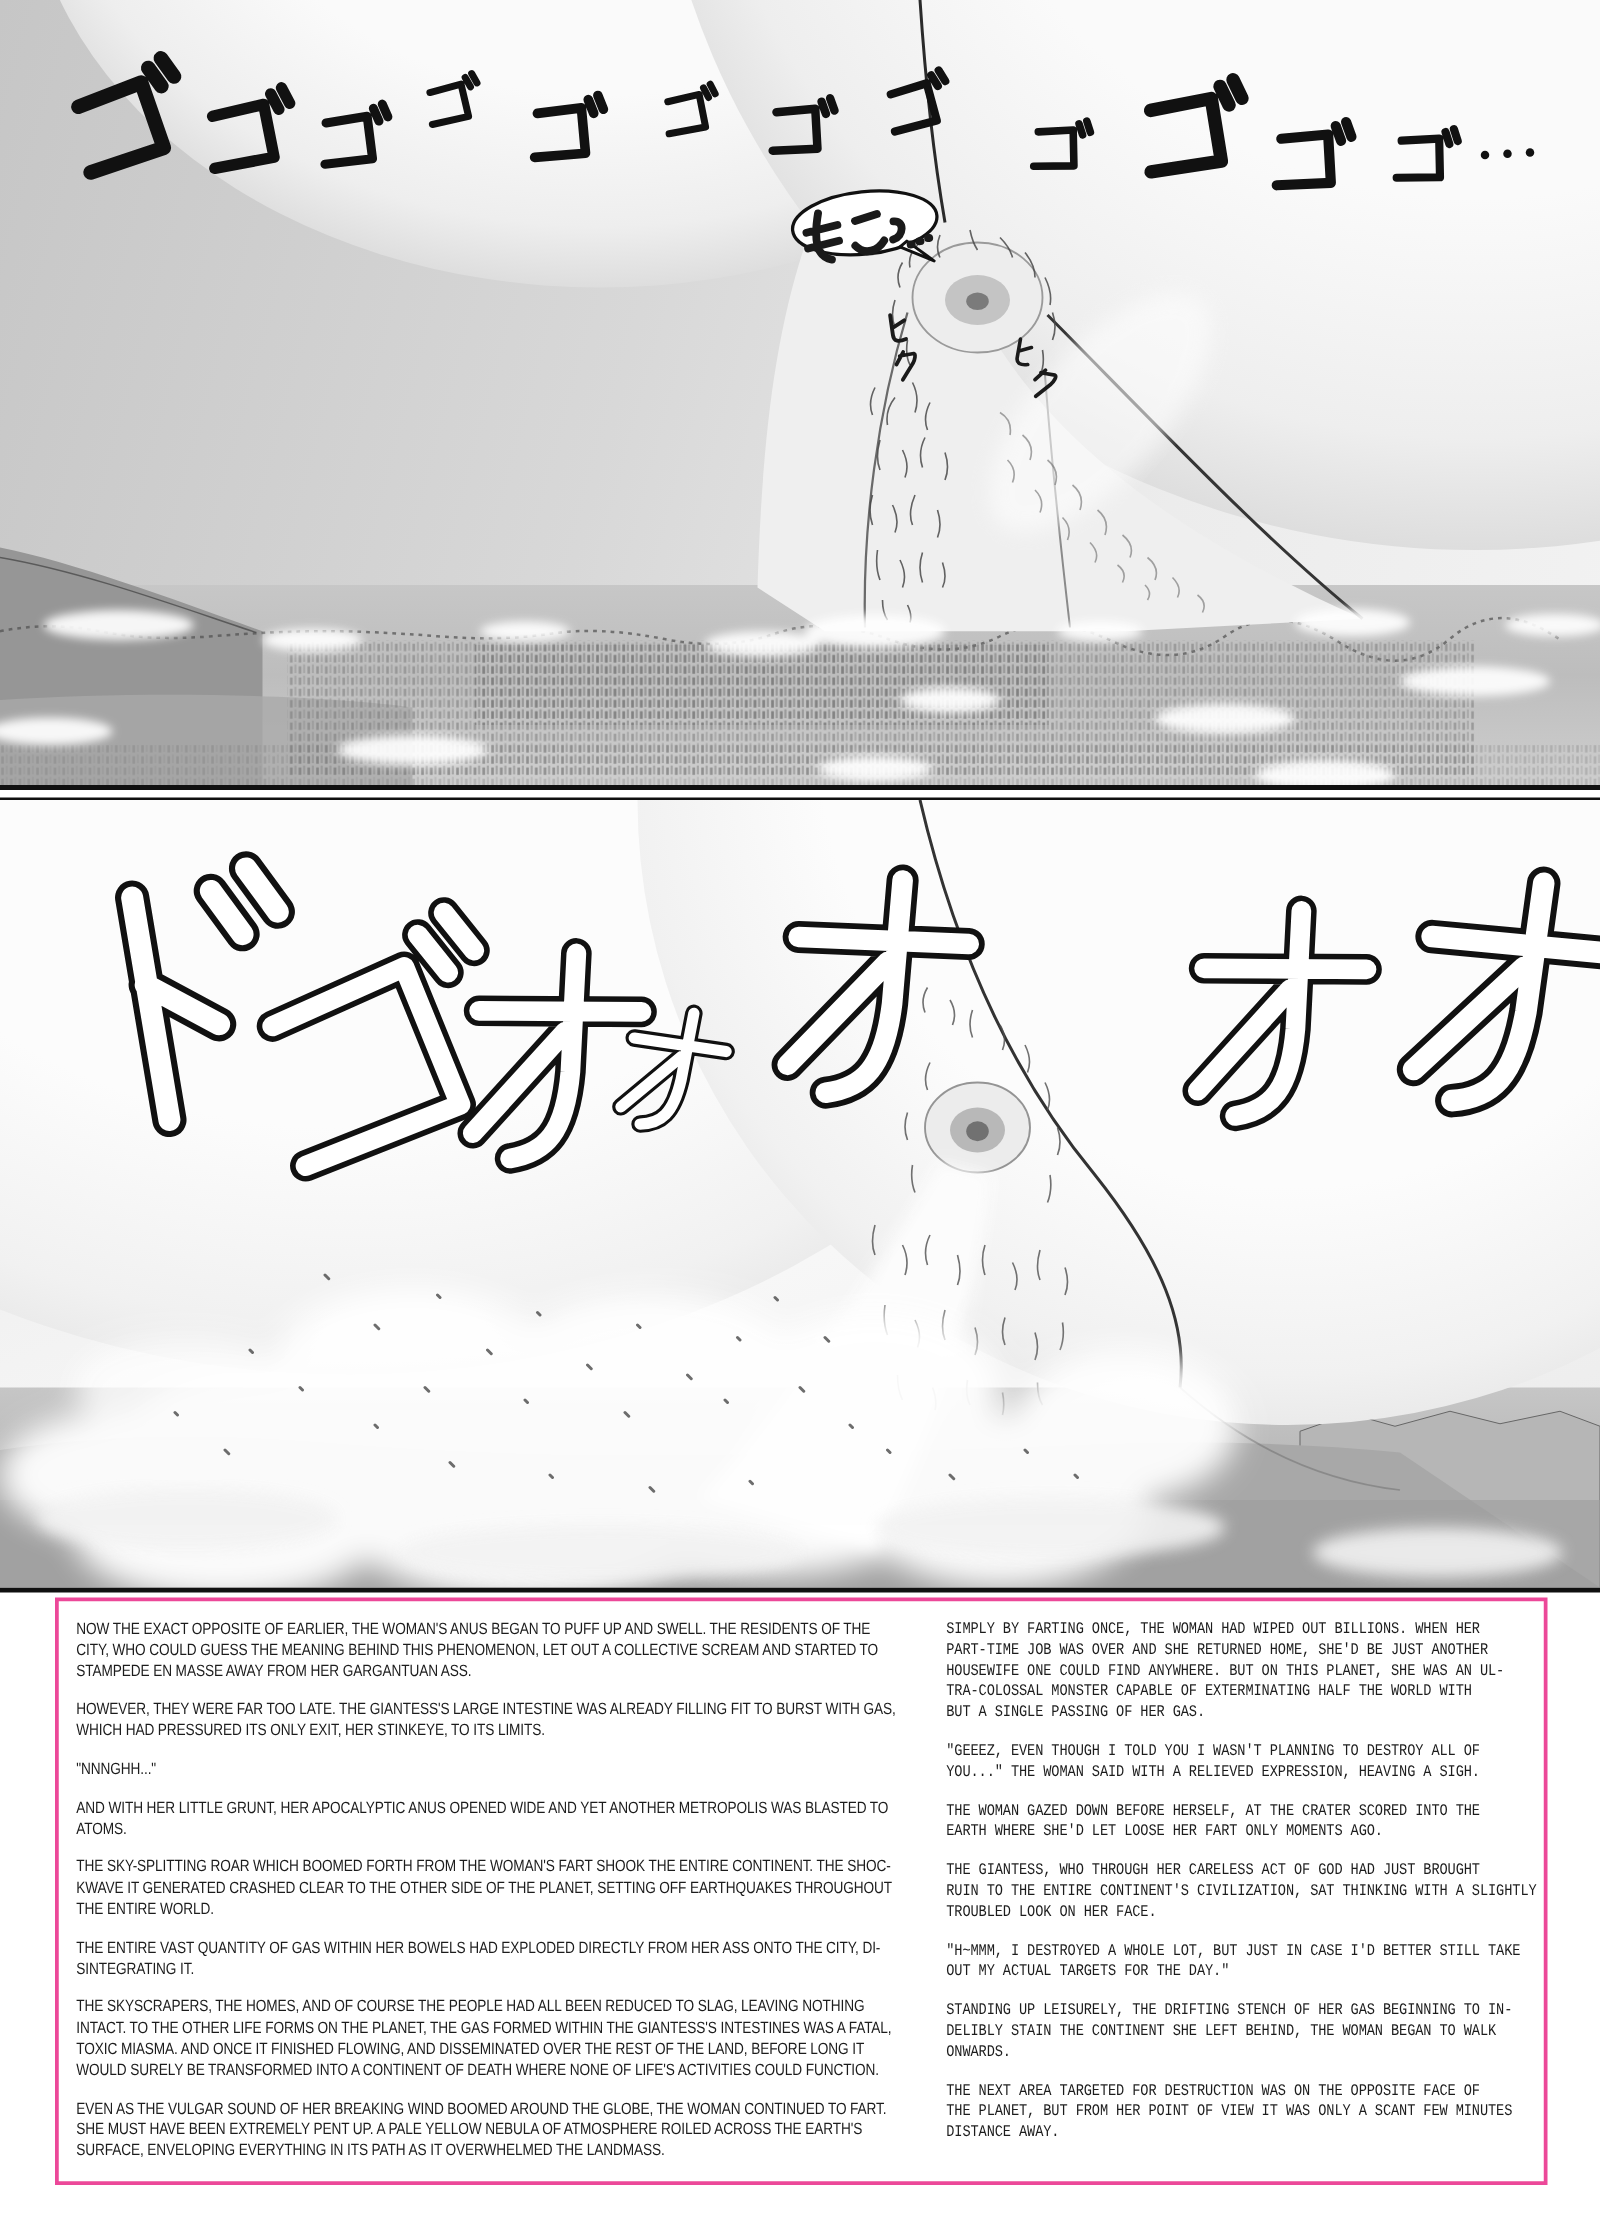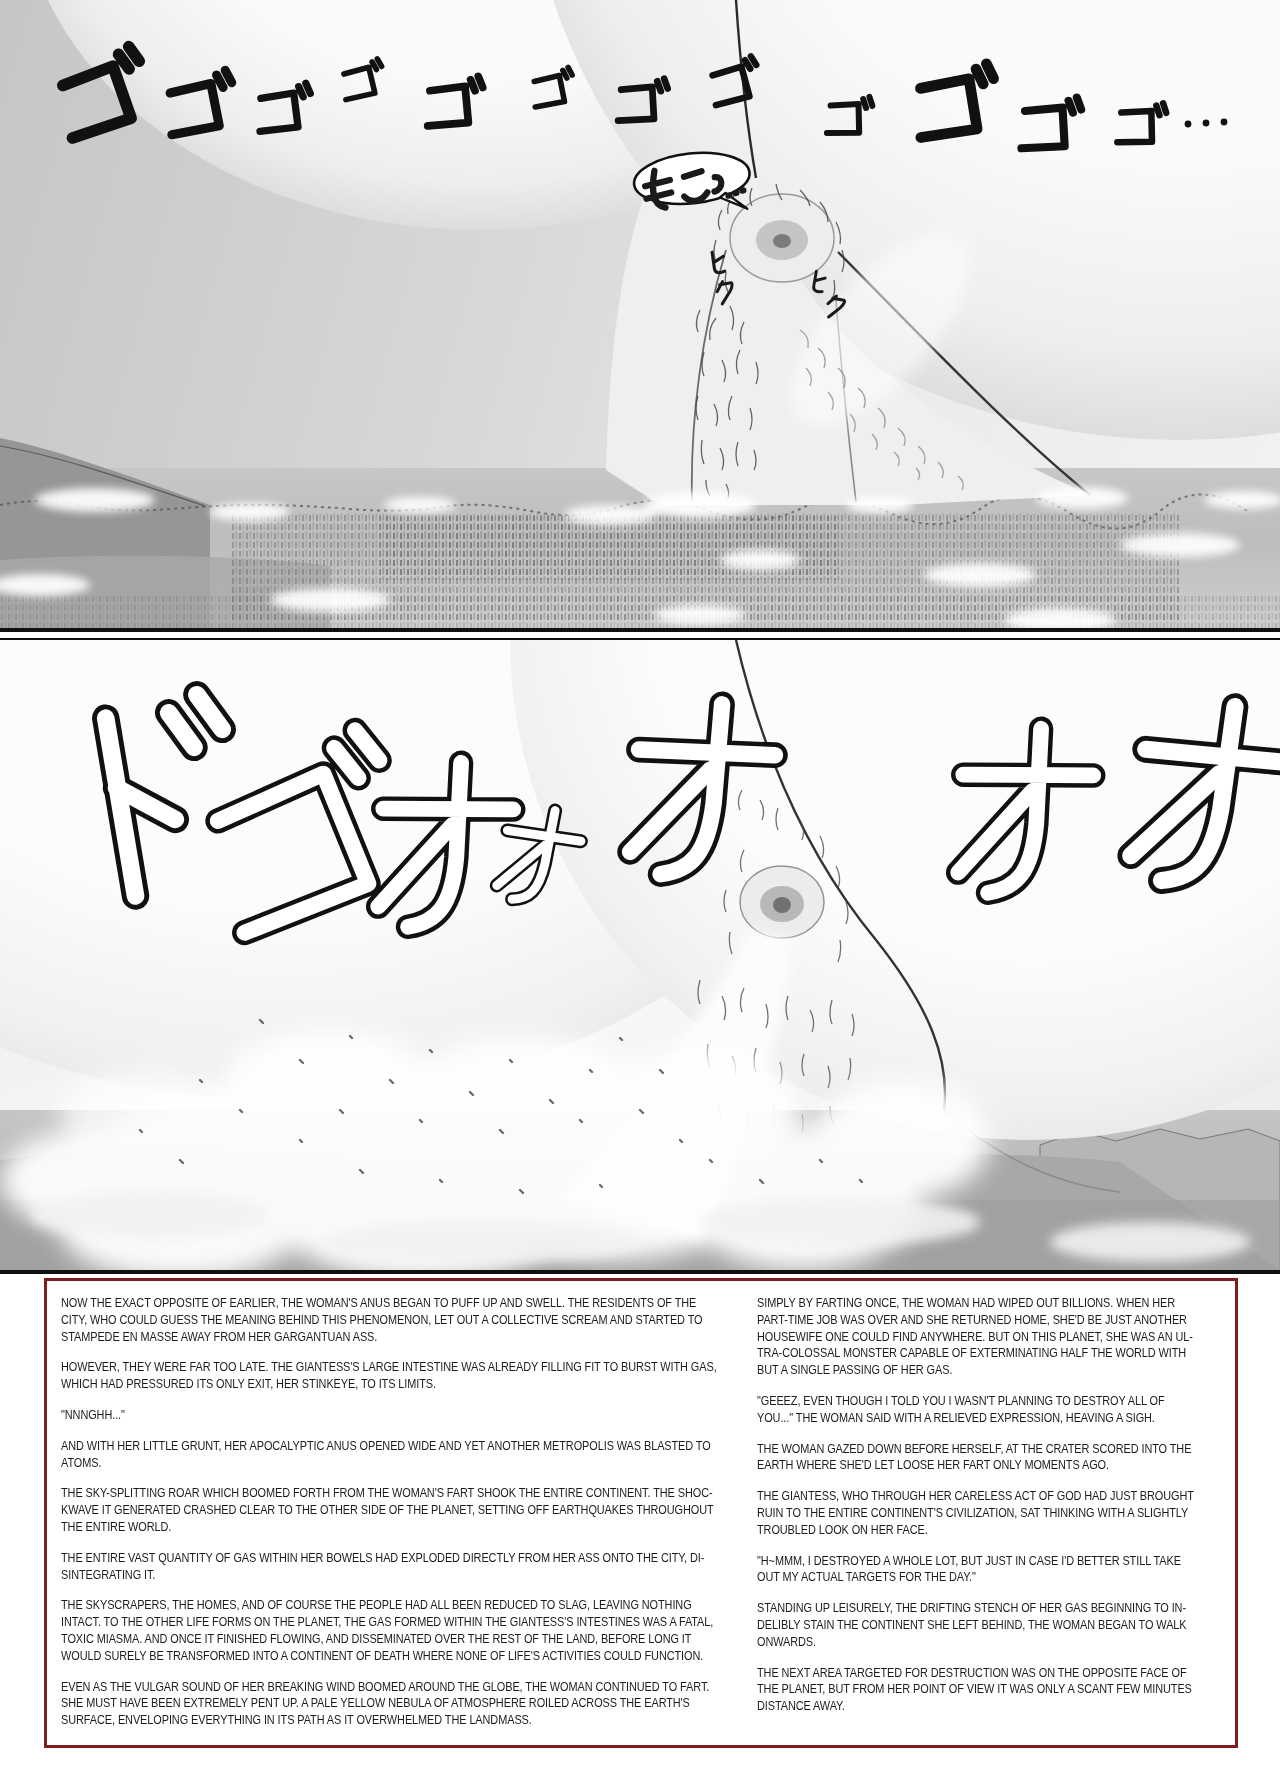--- a/index.html
+++ b/index.html
@@ -10,25 +10,25 @@
   .panel-2{top:638px;height:630px;width:1280px;background:linear-gradient(160deg,#d2d2d2 0%,#efefef 28%,#f7f7f7 55%,#e9e9e9 100%);border-top:2px solid #101010;border-bottom:4px solid #101010;}
   .art{position:absolute;left:0;top:0;width:100%;height:100%;}
   .sfx{position:absolute;}
   .sfx svg{display:block;width:100%;height:100%;overflow:visible;}
   .k-solid{stroke:#111;fill:none;stroke-width:14;stroke-linecap:round;stroke-linejoin:round;}
   .k-thin{stroke:#1a1a1a;fill:none;stroke-width:10;stroke-linecap:round;stroke-linejoin:round;}
   .k-under{stroke:#111;fill:none;stroke-width:14;stroke-linecap:round;stroke-linejoin:round;}
   .k-over{stroke:#fff;fill:none;stroke-width:9;stroke-linecap:round;stroke-linejoin:round;}
   .bubble{position:absolute;left:620px;top:148px;width:150px;height:80px;}
   .narration{position:absolute;left:44px;top:1278px;width:1194px;height:470px;background:#fff;
-             border:3px solid #7f1d1d;box-sizing:border-box;display:flex;gap:36px;
+             border:3px solid #ec4899;box-sizing:border-box;display:flex;gap:36px;
              padding:14px 10px 0 14px;}
   .col{flex:0 0 auto;}
   .col-left{width:660px;}
-  .col-right{width:470px;}
+  .col-right{width:470px;font-family:Liberation Mono, monospace;}
   .col p{margin:0 0 14px 0;font-size:13px;line-height:16.8px;color:#1c1c1c;
          white-space:pre;letter-spacing:-.1px;transform:scaleX(.84);transform-origin:0 0;}
   .defs-hidden{position:absolute;width:0;height:0;overflow:hidden;}
 </style>
 </head>
 <body>
 
 <svg class="defs-hidden" aria-hidden="true">
   <defs>
     <path id="k-go" d="M18,34 L82,26 L88,92 L14,98 M92,14 l8,20 M106,8 l8,20"></path>

